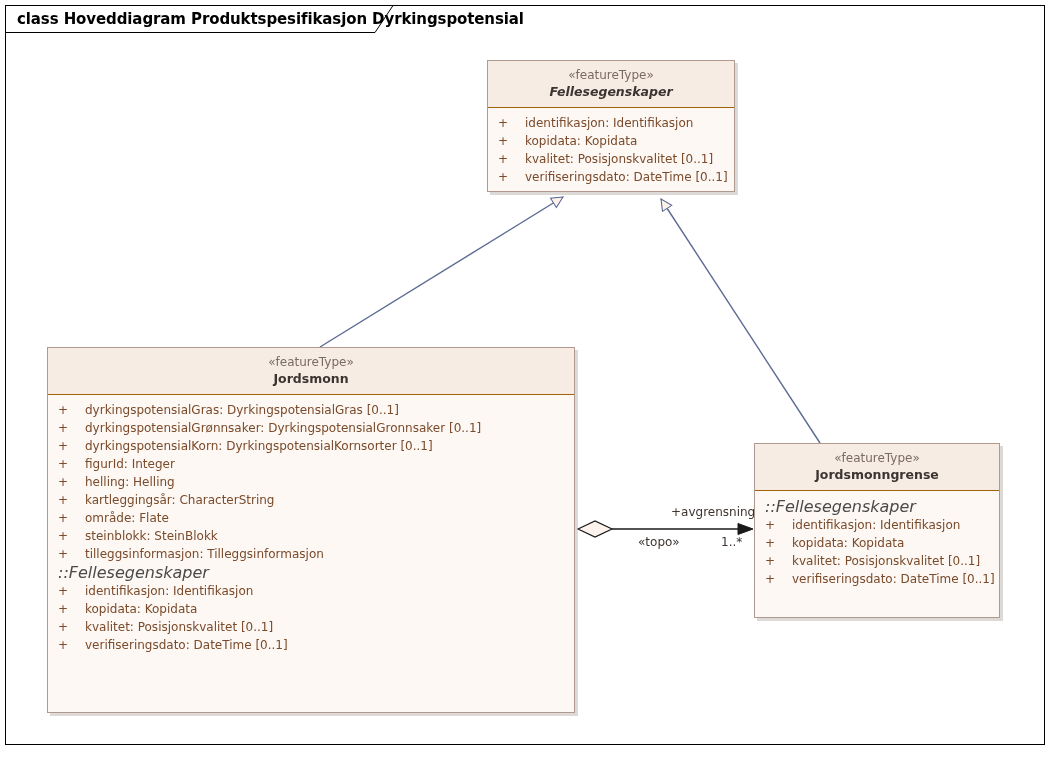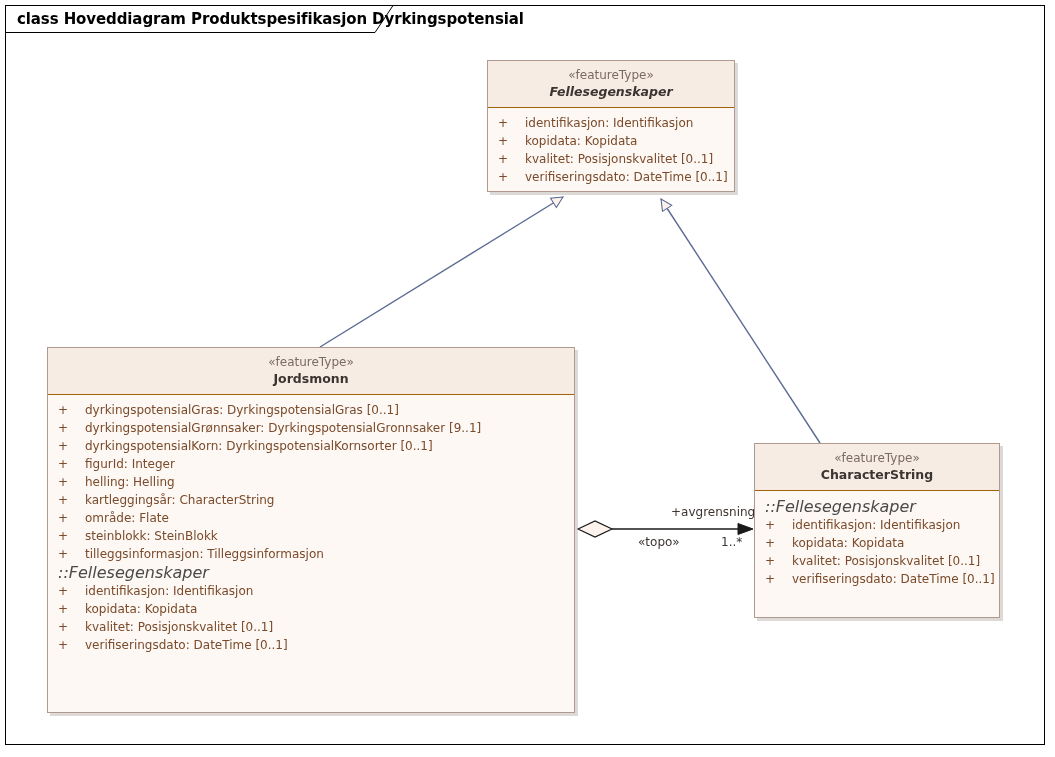--- a/index.html
+++ b/index.html
@@ -200,21 +200,21 @@
 <div class="uml-class" id="class-jordsmonn" style="left:47px; top:347px; width:528px; height:366px;">
   <div class="uml-class-header">
     <div class="stereotype">«featureType»</div>
     <div class="class-name">Jordsmonn</div>
   </div>
   <div class="uml-class-body">
     <span class="attr-row">
       <span class="attr-vis">+</span><span class="attr-text">dyrkingspotensialGras: DyrkingspotensialGras [0..1]</span>
     </span>
     <span class="attr-row">
-      <span class="attr-vis">+</span><span class="attr-text">dyrkingspotensialGrønnsaker: DyrkingspotensialGronnsaker [9..1]</span>
+      <span class="attr-vis">+</span><span class="attr-text">dyrkingspotensialGrønnsaker: DyrkingspotensialGronnsaker [0..1]</span>
     </span>
     <span class="attr-row">
       <span class="attr-vis">+</span><span class="attr-text">dyrkingspotensialKorn: DyrkingspotensialKornsorter [0..1]</span>
     </span>
     <span class="attr-row">
       <span class="attr-vis">+</span><span class="attr-text">figurId: Integer</span>
     </span>
     <span class="attr-row">
       <span class="attr-vis">+</span><span class="attr-text">helling: Helling</span>
     </span>
@@ -244,21 +244,21 @@
     </span>
     <span class="attr-row">
       <span class="attr-vis">+</span><span class="attr-text">verifiseringsdato: DateTime [0..1]</span>
     </span>
   </div>
 </div>
 
 <div class="uml-class" id="class-jordsmonngrense" style="left:754px; top:443px; width:246px; height:175px;">
   <div class="uml-class-header">
     <div class="stereotype">«featureType»</div>
-    <div class="class-name">CharacterString</div>
+    <div class="class-name">Jordsmonngrense</div>
   </div>
   <div class="uml-class-body">
 
     <span class="group-row">::Fellesegenskaper</span>
 
     <span class="attr-row">
       <span class="attr-vis">+</span><span class="attr-text">identifikasjon: Identifikasjon</span>
     </span>
     <span class="attr-row">
       <span class="attr-vis">+</span><span class="attr-text">kopidata: Kopidata</span>

